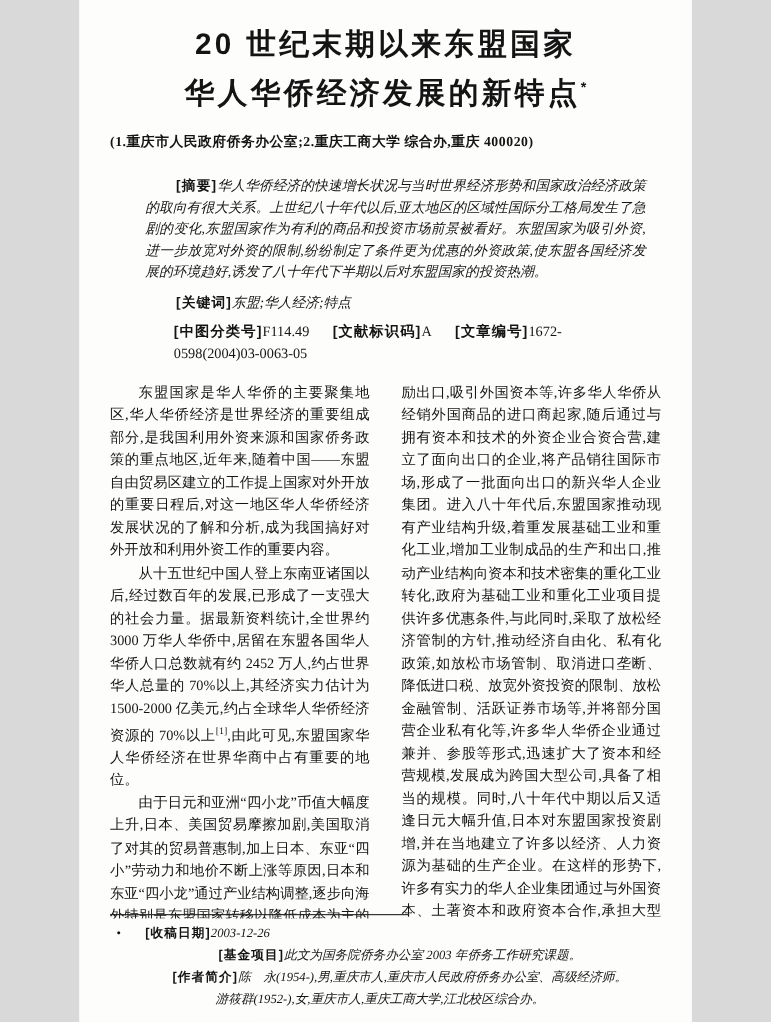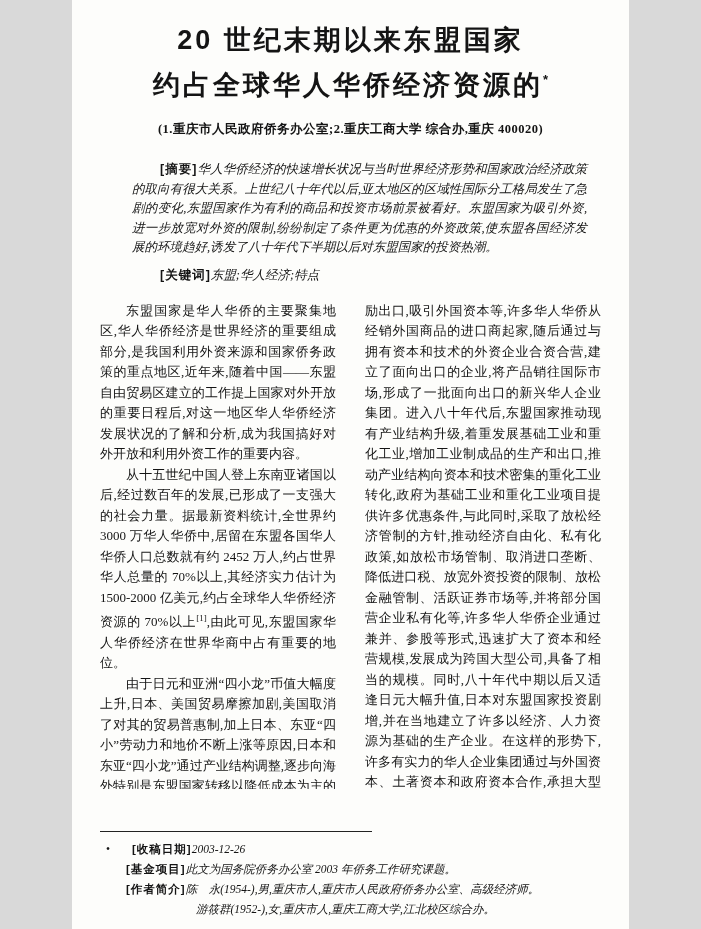--- a/index.html
+++ b/index.html
@@ -26,21 +26,20 @@
   }
   .title sup{font-size:13px;font-weight:bold;letter-spacing:0;}
   .authors{
     text-align:center;
     font-size:16px;
     font-style:italic;
     margin-top:30px;
     letter-spacing:2px;
   }
   .affiliation{
-    text-align:center;
     font-size:12.5px;
     font-weight:bold;
     margin-top:16px;
     letter-spacing:0.5px;
   }
   
   .abstract{
     margin:22px 14px 0 32px;
     font-size:12.5px;
     line-height:19.5px;
@@ -105,43 +104,48 @@
     border-top:1.5px solid #222;
     margin:0 0 7px 0;
   }
   .foot-line{white-space:nowrap;overflow:hidden;}
   .foot-bullet{
     font-style:normal;
     display:inline-block;
     width:26px;
     padding-left:6px;
   }
-  .foot-indent{padding-left:26px;}
+  .foot-indent{padding-left:26px;text-align:center;}
   .foot-indent2{padding-left:96px;}
 </style>
 </head>
 <body>
 
 <div class="page">
 
   <div class="title">
     <div>20 世纪末期以来东盟国家</div>
-    <div><span>约占全球华人华侨经济资源的</span><sup>*</sup></div>
+    <div><span>华人华侨经济发展的新特点</span><sup>*</sup></div>
   </div>
 
   <div class="affiliation">(1.重庆市人民政府侨务办公室;2.重庆工商大学 综合办,重庆 400020)</div>
 
   <div class="abstract">
     <span class="label">[摘要]</span><span>华人华侨经济的快速增长状况与当时世界经济形势和国家政治经济政策的取向有很大关系。上世纪八十年代以后,亚太地区的区域性国际分工格局发生了急剧的变化,东盟国家作为有利的商品和投资市场前景被看好。东盟国家为吸引外资,进一步放宽对外资的限制,纷纷制定了条件更为优惠的外资政策,使东盟各国经济发展的环境趋好,诱发了八十年代下半期以后对东盟国家的投资热潮。</span>
   </div>
 
   <div class="metaline">
     <span class="label">[关键词]</span><span>东盟;华人经济;特点</span>
   </div>
 
+  <div class="clcline">
+    <span class="seg"><span class="label">[中图分类号]</span><span>F114.49</span></span>
+    <span class="seg"><span class="label">[文献标识码]</span><span>A</span></span>
+    <span class="seg"><span class="label">[文章编号]</span><span>1672-0598(2004)03-0063-05</span></span>
+  </div>
 
   <div class="columns">
     <div class="col">
       <p>东盟国家是华人华侨的主要聚集地区,华人华侨经济是世界经济的重要组成部分,是我国利用外资来源和国家侨务政策的重点地区,近年来,随着中国——东盟自由贸易区建立的工作提上国家对外开放的重要日程后,对这一地区华人华侨经济发展状况的了解和分析,成为我国搞好对外开放和利用外资工作的重要内容。</p>
       <p><span>从十五世纪中国人登上东南亚诸国以后,经过数百年的发展,已形成了一支强大的社会力量。据最新资料统计,全世界约 3000 万华人华侨中,居留在东盟各国华人华侨人口总数就有约 2452 万人,约占世界华人总量的 70%以上,其经济实力估计为 1500-2000 亿美元,约占全球华人华侨经济资源的 70%以上</span><sup>[1]</sup><span>,由此可见,东盟国家华人华侨经济在世界华商中占有重要的地位。</span></p>
       <p>由于日元和亚洲“四小龙”币值大幅度上升,日本、美国贸易摩擦加剧,美国取消了对其的贸易普惠制,加上日本、东亚“四小”劳动力和地价不断上涨等原因,日本和东亚“四小龙”通过产业结构调整,逐步向海外特别是东盟国家转移以降低成本为主的产业和面向出口为主的生产基地,放弃反华排华的政策,日、欧、美等国的资本都相继把对外投资的重点向东盟国家转移,使该地区成为世界经济发展的重点地区之一,其经济发展呈现出如下特点。</p>
       <div class="sec-heading">一、规模扩张迅猛</div>
 
     </div>
     <div class="col">

